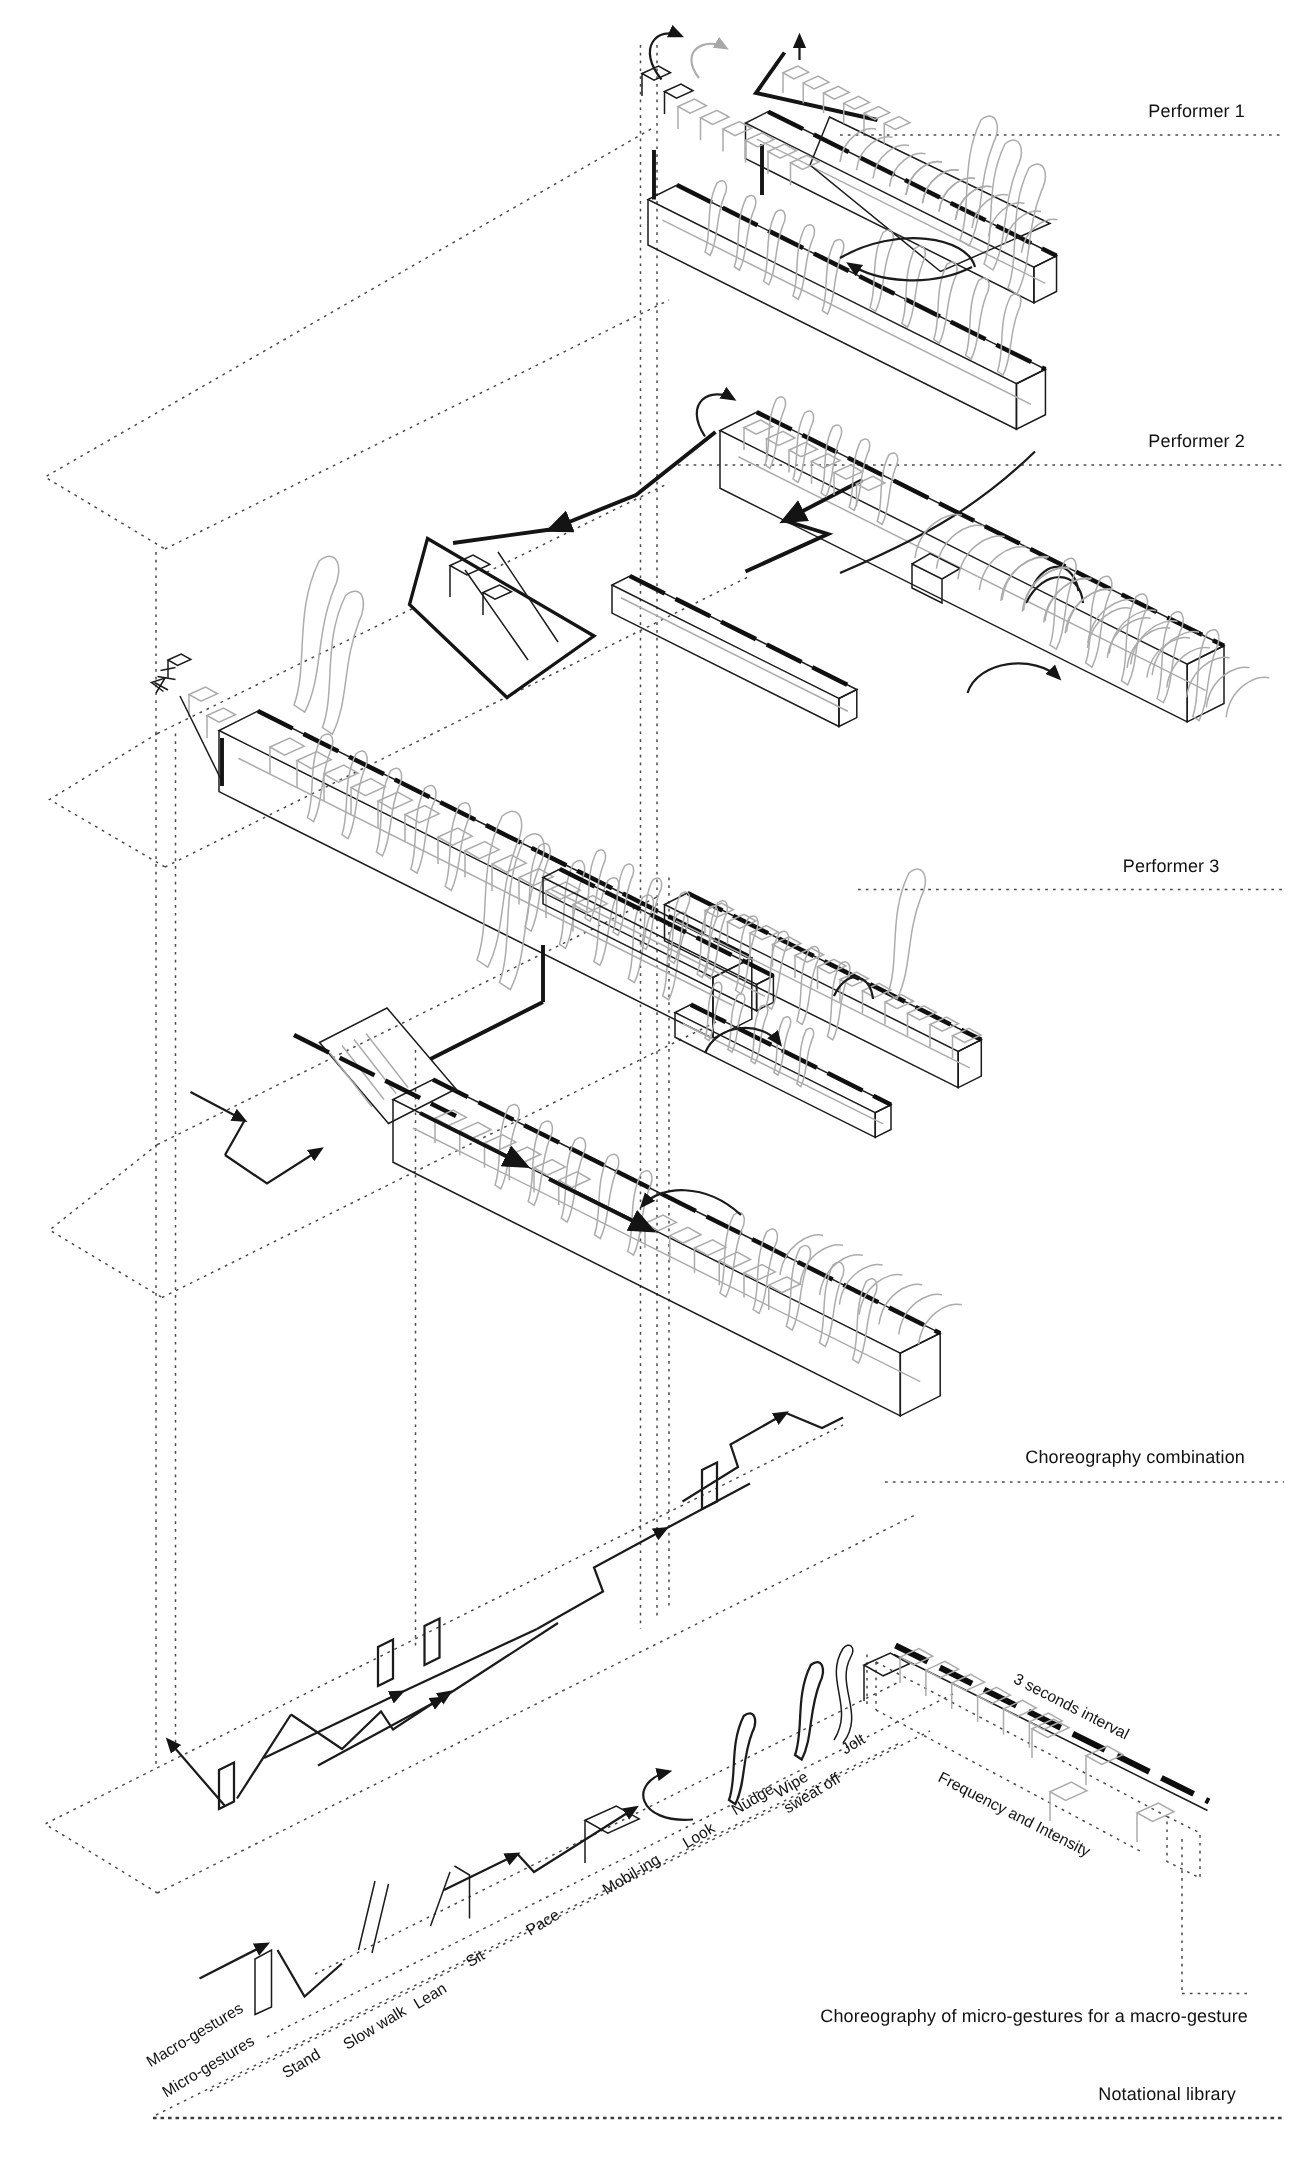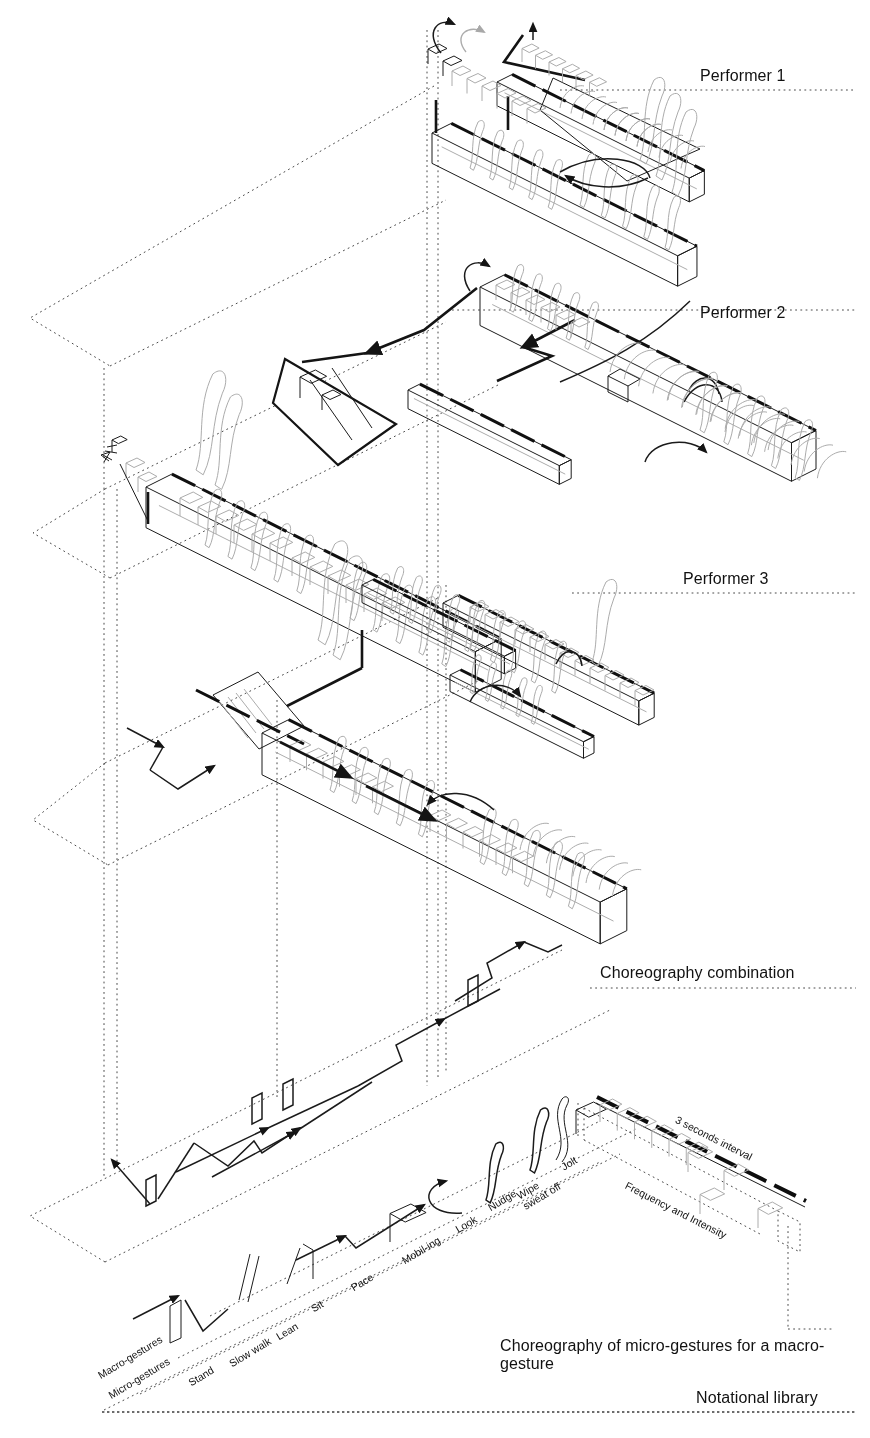--- a/index.html
+++ b/index.html
@@ -10,21 +10,21 @@
   .k {stroke:#1b1b1b;stroke-width:1;fill:none;}
   .k2{stroke:#141414;stroke-width:2.6;fill:none;}
   .t {stroke:#1b1b1b;stroke-width:1.5;fill:none;}
   .g {stroke:#acacac;stroke-width:1;fill:none;}
   .g2{stroke:#acacac;stroke-width:1.4;fill:none;}
   .d {stroke:#4a4a4a;stroke-width:1;fill:none;stroke-dasharray:1.8 3.4;}
   .dd{stroke:#3d3d3d;stroke-width:1.6;fill:none;stroke-dasharray:2.4 2.6;}
   .bar{stroke:#0d0d0d;stroke-width:4;fill:none;stroke-dasharray:24 9;}
   .rail{stroke:#101010;stroke-width:3;fill:none;stroke-dasharray:26 8;}
   .peak{stroke:#141414;stroke-width:2.2;fill:#ffffff;}
-  .lblR{position:absolute;font-size:16px;color:#111;letter-spacing:.1px;}
+  .lblR{position:absolute;font-size:12px;color:#111;text-align:right;letter-spacing:.1px;}
   .rot{position:absolute;font-size:10.5px;color:#111;white-space:nowrap;
        transform:translate(-50%,-50%) rotate(-31deg);}
   .rotR{position:absolute;font-size:10.5px;color:#111;white-space:nowrap;
        transform:translate(-50%,-50%) rotate(27deg);}
   .wrap2{white-space:normal;width:54px;line-height:1.1;}
 </style>
 </head>
 <body>
 
 <div id="page">
@@ -253,25 +253,25 @@
     <use href="#bf" transform="translate(576,1134) scale(1.6)"></use>
     <use href="#fr" transform="translate(600,1122) scale(1.15)"></use>
     <use href="#fl" transform="translate(688,1172) scale(1.3)"></use>
     <use href="#fl" transform="translate(724,1190) scale(1.3)"></use>
     <use href="#fl" transform="translate(700,1214) scale(1.3)"></use>
     <use href="#fl" transform="translate(758,1228) scale(1.3)"></use>
   </g>
 </svg>
 
 <div class="lblR" style="left:700px;top:67px;width:130px">Performer 1</div>
-<div class="lblR" style="left:700px;top:304px;width:130px">Performer 2</div>
+<div class="lblR" style="left:700px;top:287px;width:130px">Performer 2</div>
 <div class="lblR" style="left:683px;top:570px;width:130px">Performer 3</div>
 <div class="lblR" style="left:600px;top:964px;width:230px">Choreography combination</div>
 <div class="lblR" style="left:500px;top:1337px;width:332px">Choreography of micro-gestures for a macro-gesture</div>
-<div class="lblR" style="left:696px;top:1389px;width:168px">Notational library</div>
+<div class="lblR" style="left:656px;top:1389px;width:168px">Notational library</div>
 
 <div class="rot" style="left:130px;top:1357px">Macro-gestures</div>
 <div class="rot" style="left:139px;top:1378px">Micro-gestures</div>
 <div class="rot" style="left:201px;top:1376px">Stand</div>
 <div class="rot" style="left:250px;top:1352px">Slow walk</div>
 <div class="rot" style="left:287px;top:1331px">Lean</div>
 <div class="rot" style="left:317px;top:1306px">Sit</div>
 <div class="rot" style="left:362px;top:1282px">Pace</div>
 <div class="rot" style="left:421px;top:1250px">Mobil-ing</div>
 <div class="rot" style="left:466px;top:1224px">Look</div>

